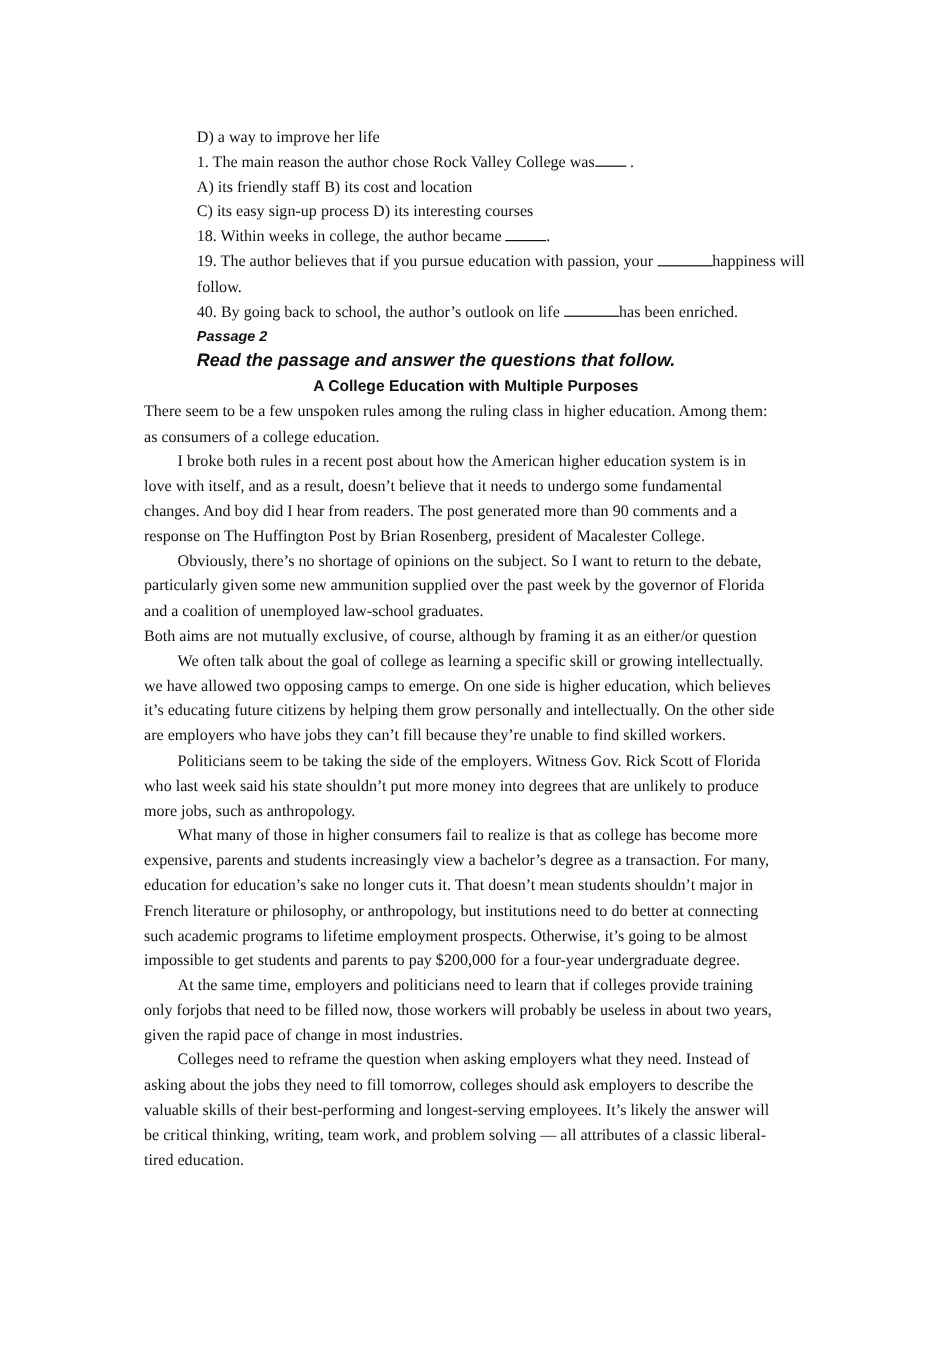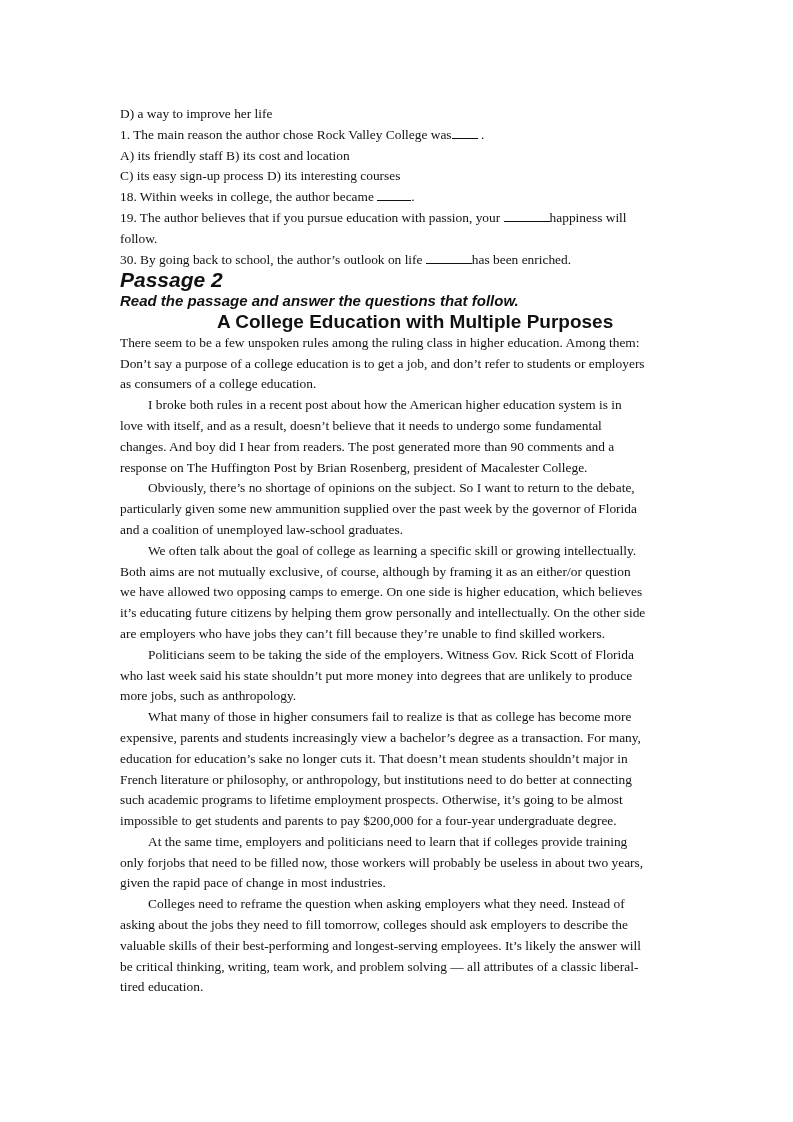--- a/index.html
+++ b/index.html
@@ -7,36 +7,36 @@
   .page {
     position: absolute;
     left: 120px;
     top: 104px;
     width: 556px;
     font-family: "Liberation Serif", serif;
     font-size: 13.4px;
     color: #111111;
     line-height: 20.8px;
   }
-  .line { white-space: nowrap; height: 20.8px; }
+  .line { white-space: nowrap; height: 20.8px; margin-left: 44px; }
   .blank { display: inline-block; border-bottom: 1.3px solid #111; height: 12px; vertical-align: baseline; }
   .b4 { width: 26px; }
   .b5 { width: 34px; }
   .b7 { width: 46px; }
   .sans-bold-italic {
     font-family: "Liberation Sans", sans-serif;
     font-weight: bold;
     font-style: italic;
   }
-  .passage-heading { font-size: 21px; }
+  .passage-heading { font-size: 12px; }
   .instruction { font-size: 15px; }
   .title {
     font-family: "Liberation Sans", sans-serif;
     font-weight: bold;
-    font-size: 19px;
+    font-size: 13px;
     padding-left: 97px;
   }
   .pl { display: block; height: 20.8px; white-space: nowrap; }
   .ind { padding-left: 28px; }
 </style>
 </head>
 <body>
 
 <div class="page">
   <div class="line">D) a way to improve her life</div>
@@ -50,40 +50,39 @@
   <div class="line">
     <span>18. Within weeks in college, the author became </span><span class="blank b5"></span><span>.</span>
   </div>
 
   <div class="line">
     <span>19. The author believes that if you pursue education with passion, your </span><span class="blank b7"></span><span>happiness will</span>
   </div>
   <div class="line">follow.</div>
 
   <div class="line">
-    <span>30. By going back to school, the author’s outlook on life </span><span class="blank b7"></span><span>has been enriched.</span>
+    <span>40. By going back to school, the author’s outlook on life </span><span class="blank b7"></span><span>has been enriched.</span>
   </div>
 
   <div class="line sans-bold-italic passage-heading">Passage 2</div>
   <div class="line sans-bold-italic instruction">Read the passage and answer the questions that follow.</div>
   <div class="line title">A College Education with Multiple Purposes</div>
 
   <div id="passage-body">
       <div class="pl">There seem to be a few unspoken rules among the ruling class in higher education. Among them:</div>
-      <div class="pl">Don’t say a purpose of a college education is to get a job, and don’t refer to students or employers</div>
       <div class="pl">as consumers of a college education.</div>
       <div class="pl ind">I broke both rules in a recent post about how the American higher education system is in</div>
       <div class="pl">love with itself, and as a result, doesn’t believe that it needs to undergo some fundamental</div>
       <div class="pl">changes. And boy did I hear from readers. The post generated more than 90 comments and a</div>
       <div class="pl">response on The Huffington Post by Brian Rosenberg, president of Macalester College.</div>
       <div class="pl ind">Obviously, there’s no shortage of opinions on the subject. So I want to return to the debate,</div>
       <div class="pl">particularly given some new ammunition supplied over the past week by the governor of Florida</div>
       <div class="pl">and a coalition of unemployed law-school graduates.</div>
+      <div class="pl">Both aims are not mutually exclusive, of course, although by framing it as an either/or question</div>
       <div class="pl ind">We often talk about the goal of college as learning a specific skill or growing intellectually.</div>
-      <div class="pl">Both aims are not mutually exclusive, of course, although by framing it as an either/or question</div>
       <div class="pl">we have allowed two opposing camps to emerge. On one side is higher education, which believes</div>
       <div class="pl">it’s educating future citizens by helping them grow personally and intellectually. On the other side</div>
       <div class="pl">are employers who have jobs they can’t fill because they’re unable to find skilled workers.</div>
       <div class="pl ind">Politicians seem to be taking the side of the employers. Witness Gov. Rick Scott of Florida</div>
       <div class="pl">who last week said his state shouldn’t put more money into degrees that are unlikely to produce</div>
       <div class="pl">more jobs, such as anthropology.</div>
       <div class="pl ind">What many of those in higher consumers fail to realize is that as college has become more</div>
       <div class="pl">expensive, parents and students increasingly view a bachelor’s degree as a transaction. For many,</div>
       <div class="pl">education for education’s sake no longer cuts it. That doesn’t mean students shouldn’t major in</div>
       <div class="pl">French literature or philosophy, or anthropology, but institutions need to do better at connecting</div>

